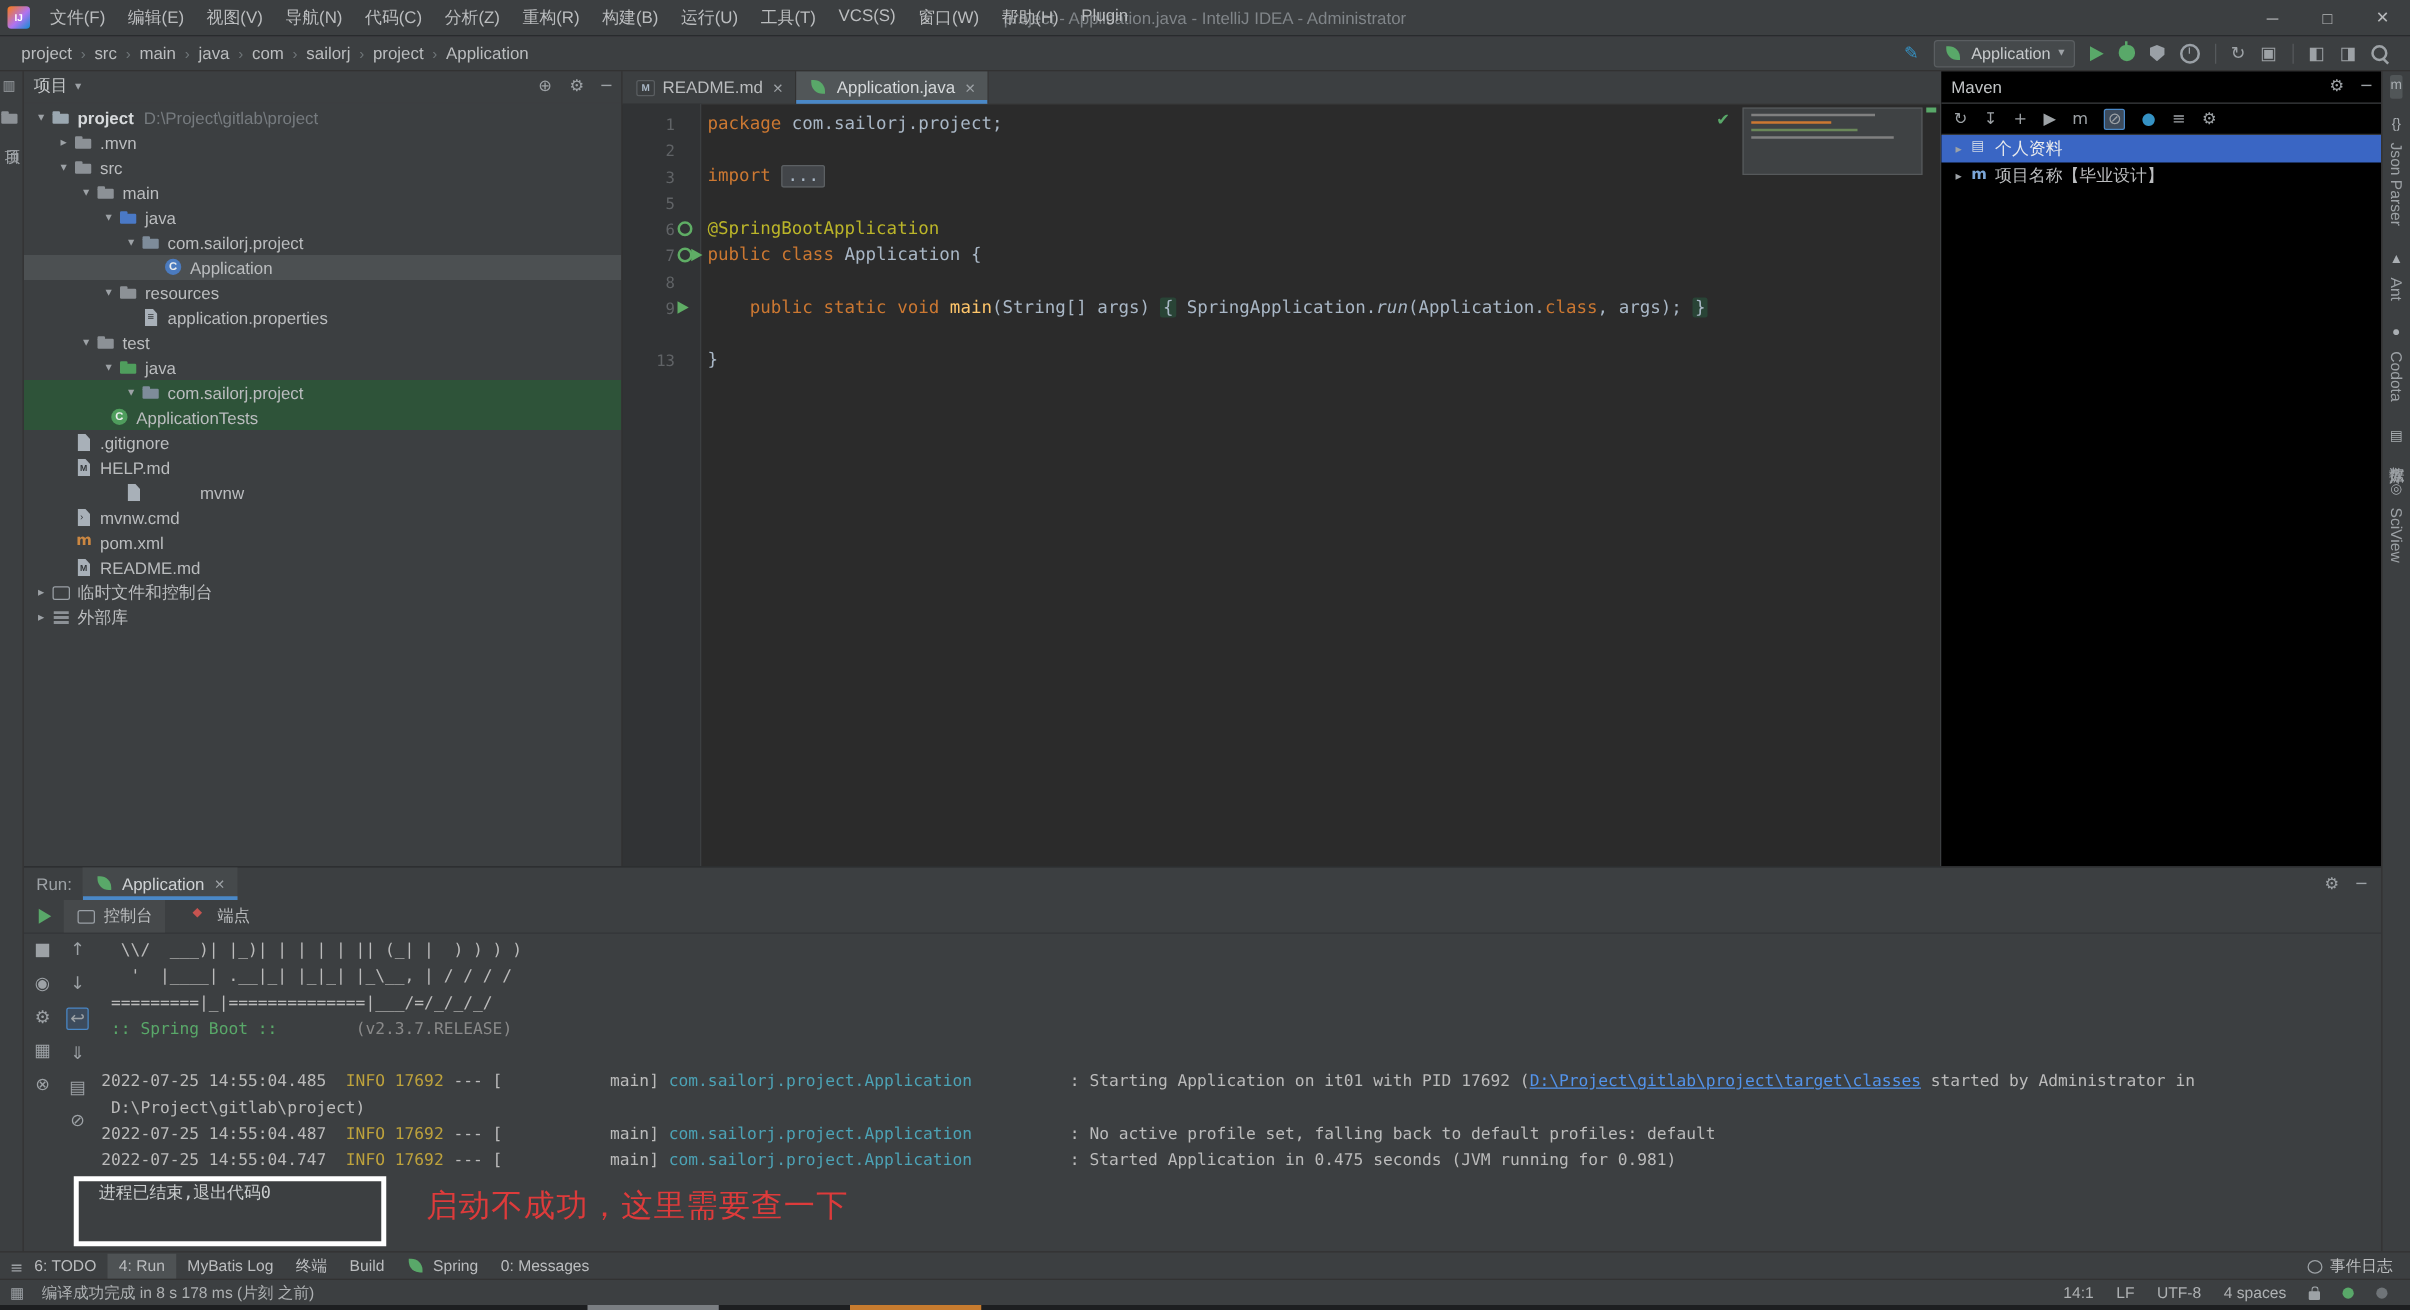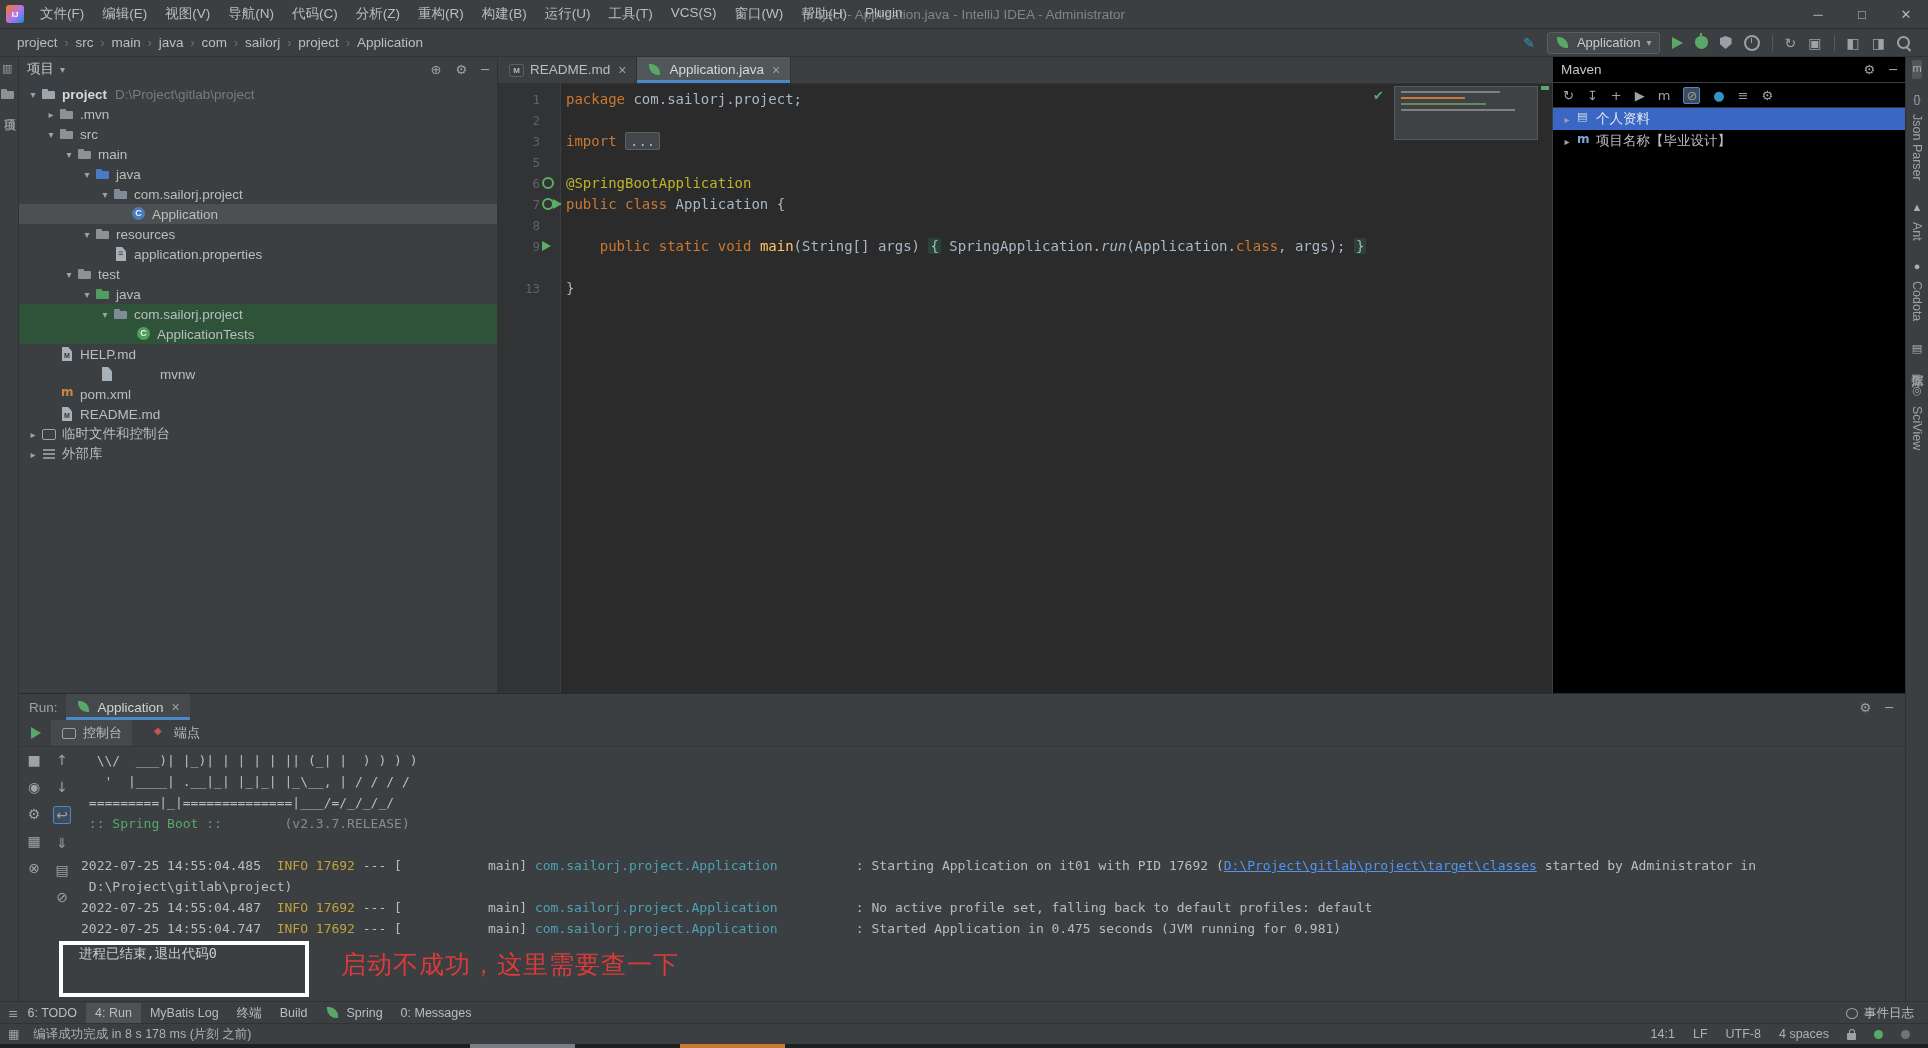--- a/index.html
+++ b/index.html
@@ -310,34 +310,44 @@
       <div class="trow" style="padding-left: 60px;">
         <span class="chev">▾</span>
         <span class="ic ic-testfolder"></span>
         <span class="tlabel">java</span>
       </div>
       <div class="trow grn" style="padding-left: 78px;">
         <span class="chev">▾</span>
         <span class="ic ic-package"></span>
         <span class="tlabel">com.sailorj.project</span>
       </div>
-      <div class="trow grn" style="padding-left: 101px;">
+      <div class="trow grn" style="padding-left: 53px;">
         <span class="chev"></span>
         <span class="ic ic-testclass"></span>
         <span class="tlabel">ApplicationTests</span>
       </div>
       <div class="trow" style="padding-left: 24px;">
         <span class="chev"></span>
+        <span class="ic ic-file"></span>
+        <span class="tlabel">.gitignore</span>
+      </div>
+      <div class="trow" style="padding-left: 24px;">
+        <span class="chev"></span>
         <span class="ic ic-mdfile"></span>
         <span class="tlabel">HELP.md</span>
       </div>
       <div class="trow" style="padding-left: 24px; gap: 40px;">
         <span class="chev"></span>
         <span class="ic ic-file"></span>
         <span class="tlabel">mvnw</span>
+      </div>
+      <div class="trow" style="padding-left: 24px;">
+        <span class="chev"></span>
+        <span class="ic ic-cmdfile"></span>
+        <span class="tlabel">mvnw.cmd</span>
       </div>
       <div class="trow" style="padding-left: 24px;">
         <span class="chev"></span>
         <span class="ic ic-maven"></span>
         <span class="tlabel">pom.xml</span>
       </div>
       <div class="trow" style="padding-left: 24px;">
         <span class="chev"></span>
         <span class="ic ic-mdfile"></span>
         <span class="tlabel">README.md</span>

